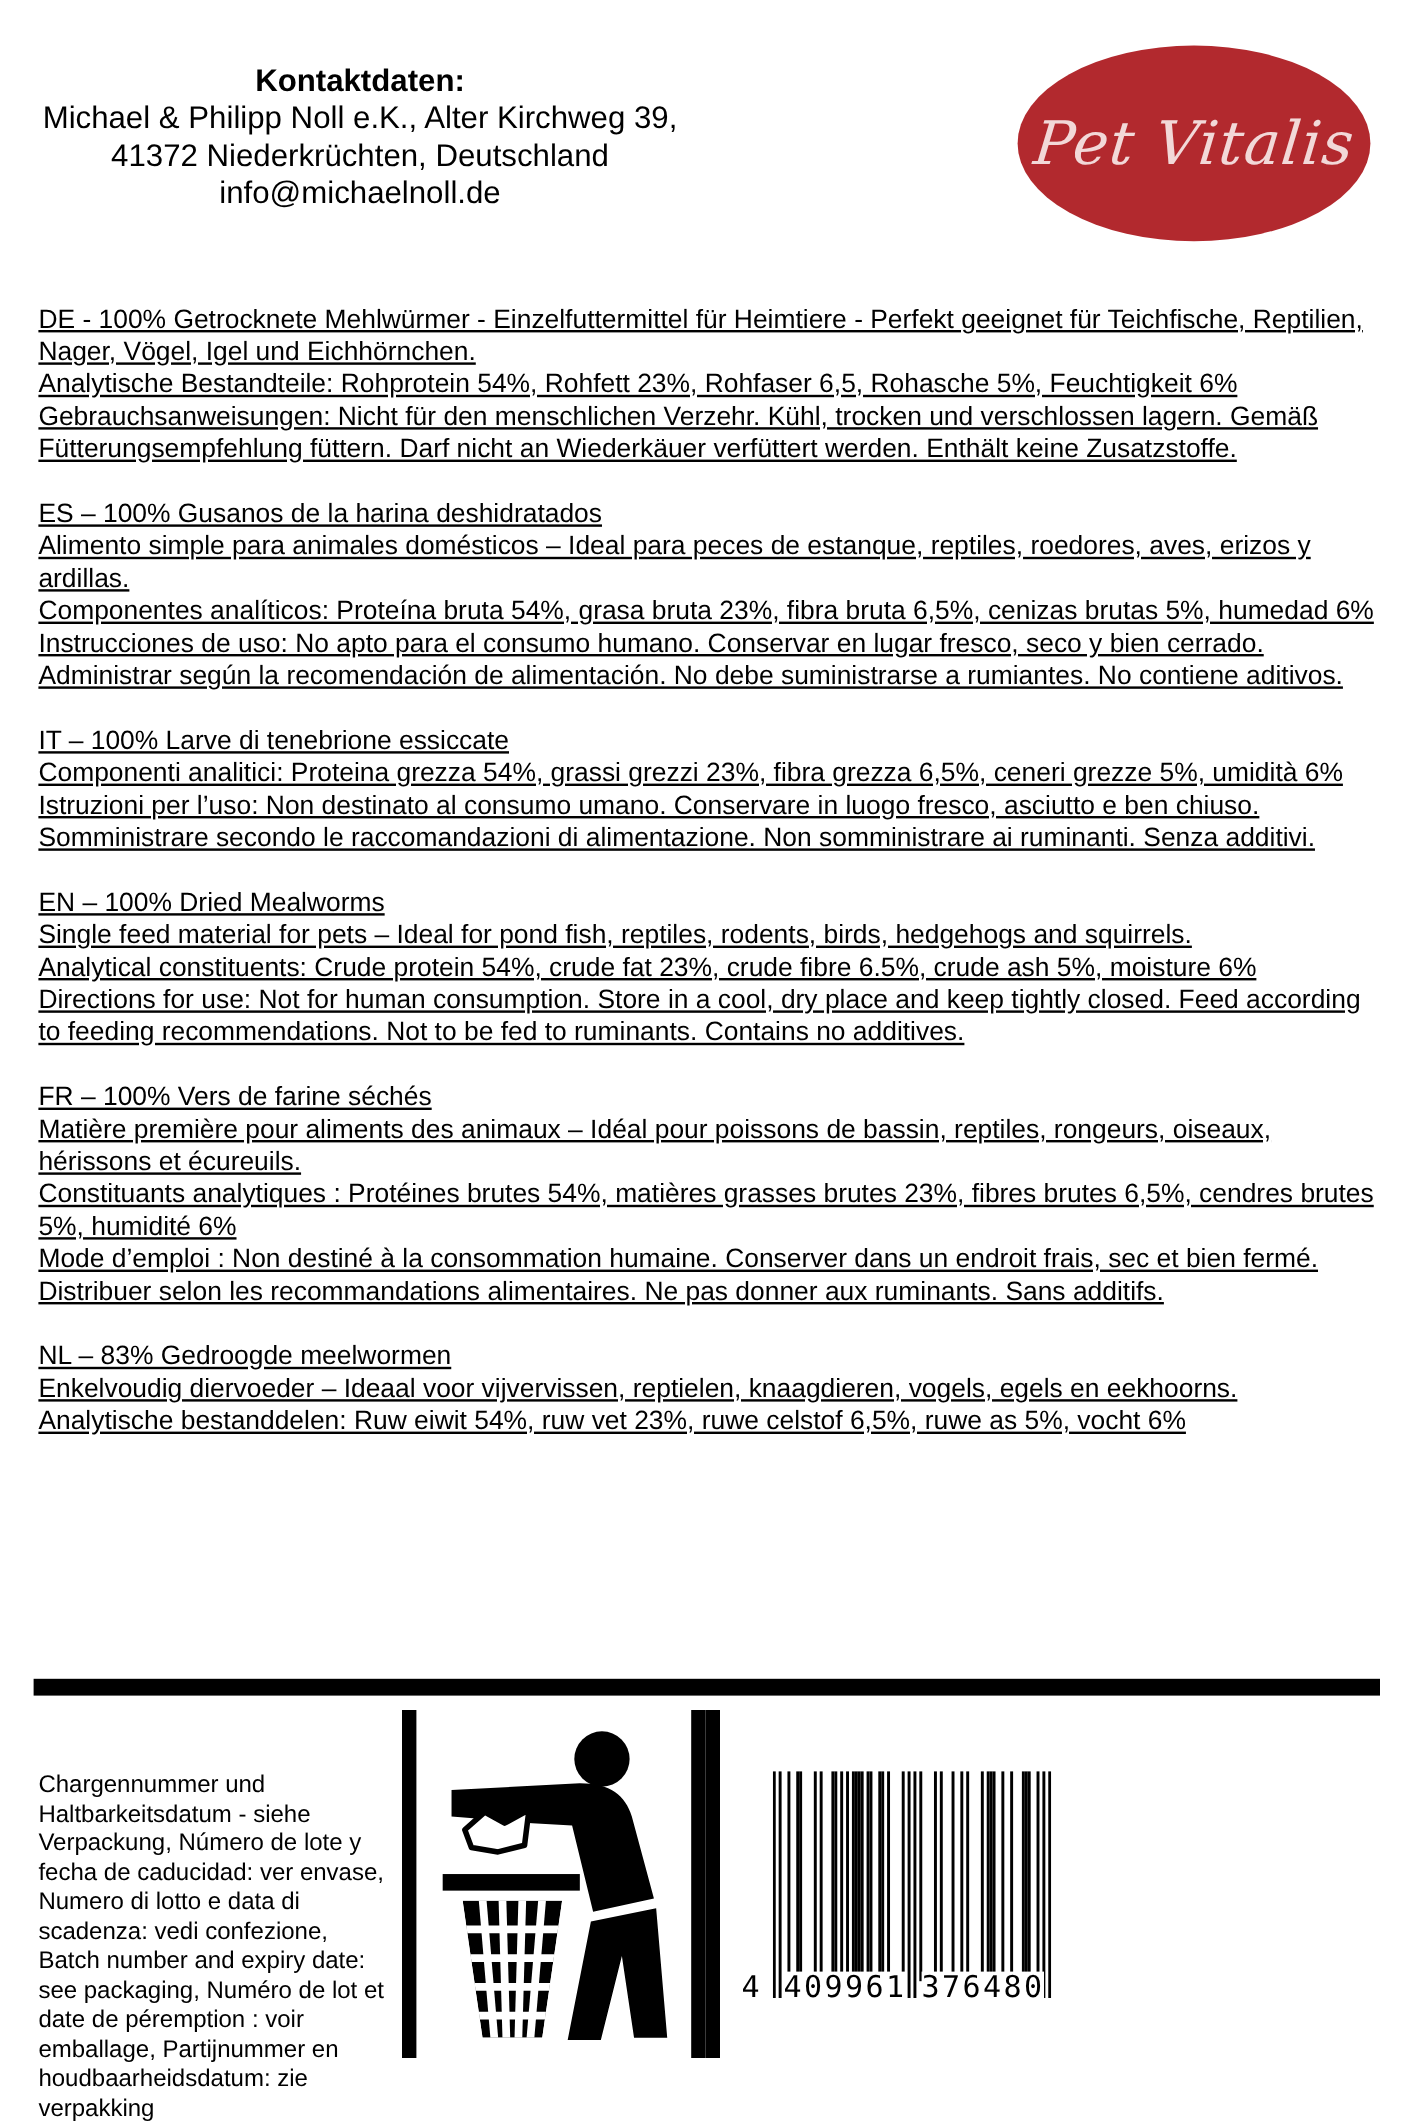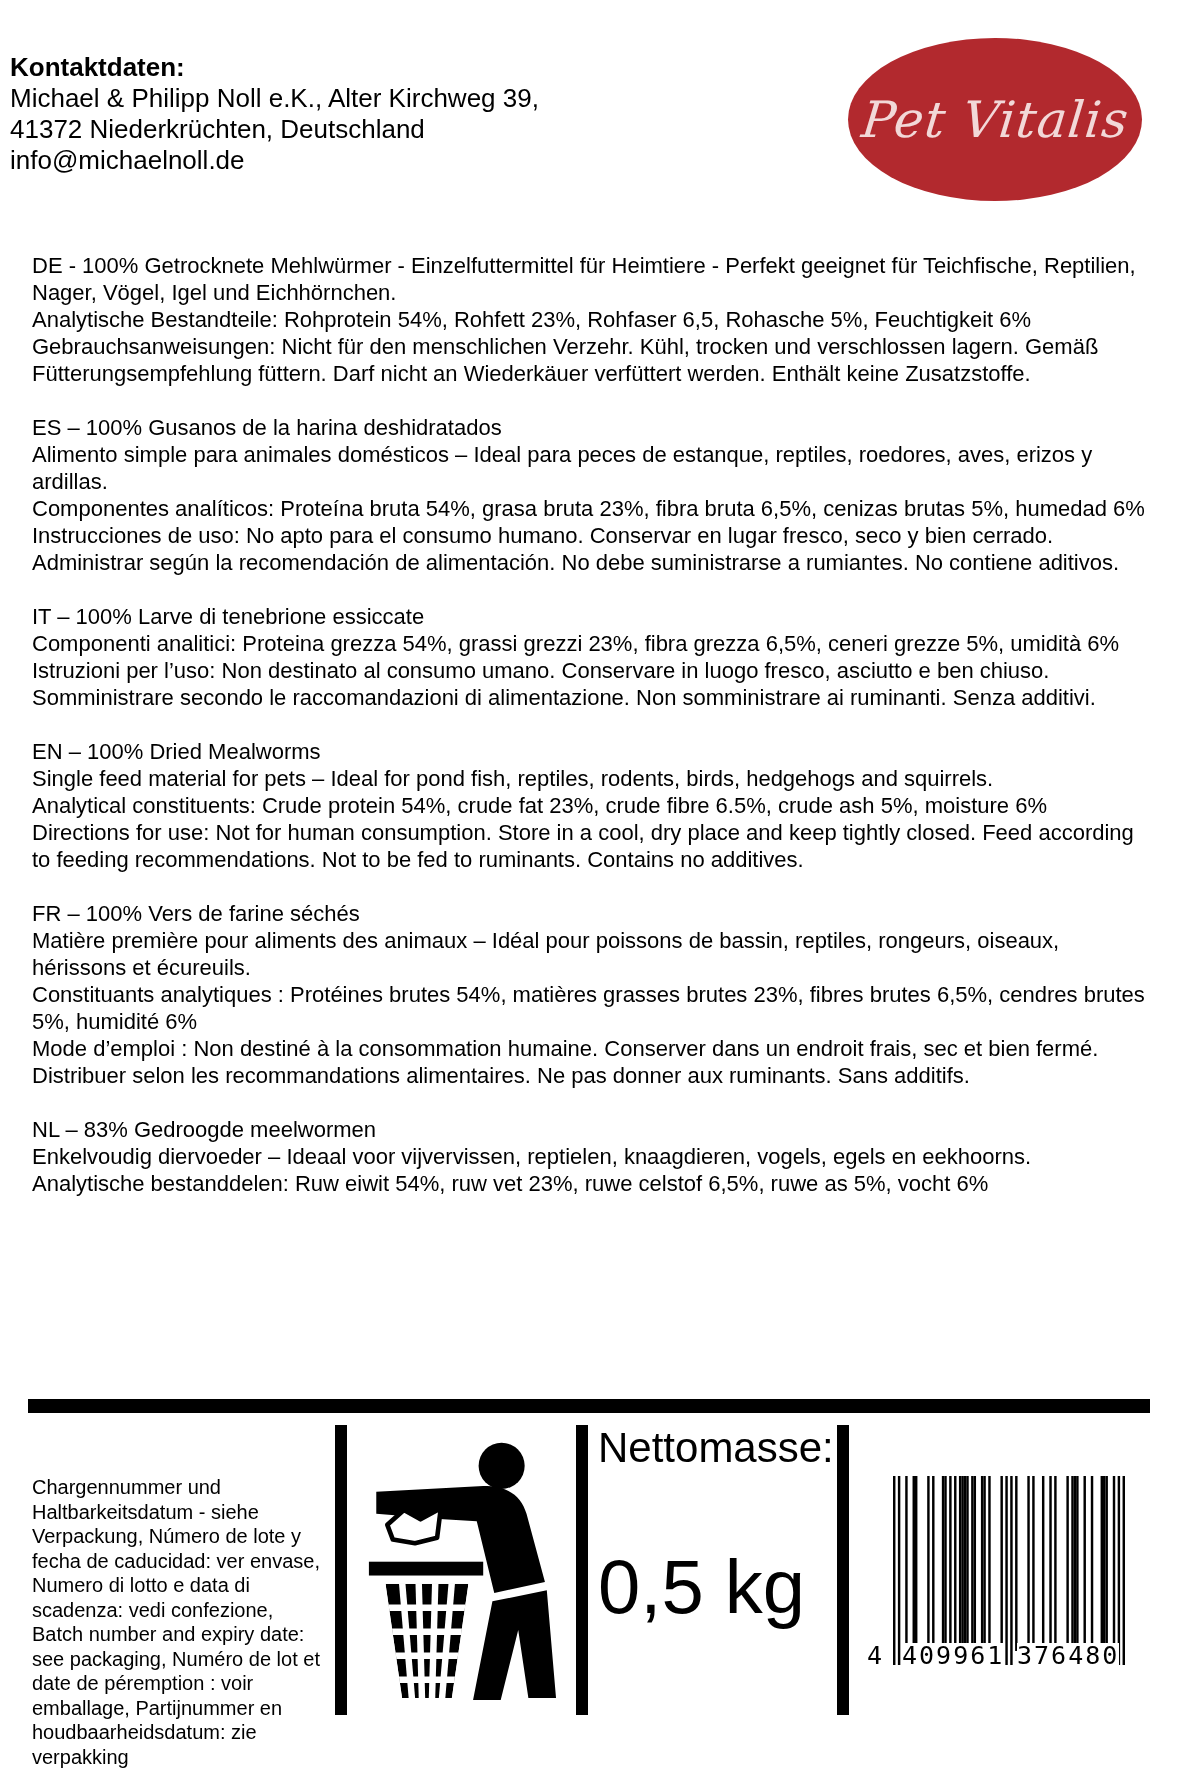--- a/index.html
+++ b/index.html
@@ -4,36 +4,36 @@
 <style>
   html,body { margin:0; padding:0; background:#e8e8e8; }
   .page {
     position:relative; width:1181px; height:1772px; margin:0 auto;
     background:#ffffff; color:#000;
     font-family:"Liberation Sans", sans-serif;
     overflow:hidden;
   }
 
   
-  .contact { position:absolute; left:10px; top:52px; width:580px; text-align:left;
+  .contact { position:absolute; left:10px; top:52px; width:580px; text-align:center;
              font-size:26px; line-height:31px; }
   .contact-title { font-weight:bold; }
 
   .logo { position:absolute; left:848px; top:38px; width:294px; height:163px;
           background:#b2292e; border-radius:50%;
           display:flex; align-items:center; justify-content:center; }
   .logo-text { font-family:"DejaVu Serif", serif; font-style:italic;
                font-size:50px; color:#f2d8d8; transform:skewX(-6deg);
                letter-spacing:1px; white-space:nowrap; }
 
   
   .body-text { position:absolute; left:32px; top:252px; width:1120px;
                font-size:22px; line-height:27px; }
   .lang-section { margin:0 0 27px 0; }
-  .lang-section p { margin:0; }
+  .lang-section p { margin:0;text-decoration:underline; }
 
   
   .footer { position:absolute; left:28px; top:1399px; width:1122px; }
   .footer-topbar { width:100%; height:14px; background:#000; }
   .footer-row { display:flex; margin-top:12px; height:290px; }
   .vbar { width:12px; height:290px; background:#000; flex:none; }
 
   .batch-cell { width:307px; flex:none; box-sizing:border-box;
                 padding:6px 6px 0 4px; font-size:20px; line-height:24.5px;margin-top:44px; }
 
@@ -149,24 +149,20 @@
               <line x1="68" y1="158" x2="71.6" y2="286"></line>
               <line x1="86" y1="158" x2="82.4" y2="286"></line>
               <line x1="104" y1="158" x2="93.2" y2="286"></line>
             </g>
           </g>
         </svg>
       </div>
 
       <div class="vbar"></div>
 
-      <div class="netmass-cell">
-        <div class="netmass-label">Nettomasse:</div>
-        <div class="netmass-value">0,5 kg</div>
-      </div>
 
       <div class="vbar"></div>
 
       <div class="barcode-cell">
         <svg class="barcode-svg" viewBox="0 0 95 189" preserveAspectRatio="none" xmlns="http://www.w3.org/2000/svg" aria-hidden="true">
             <rect x="0" y="0" width="1" height="189"></rect>
             <rect x="2" y="0" width="1" height="189"></rect>
             <rect x="5" y="0" width="1" height="175"></rect>
             <rect x="8" y="0" width="1" height="175"></rect>
             <rect x="9" y="0" width="1" height="175"></rect>

